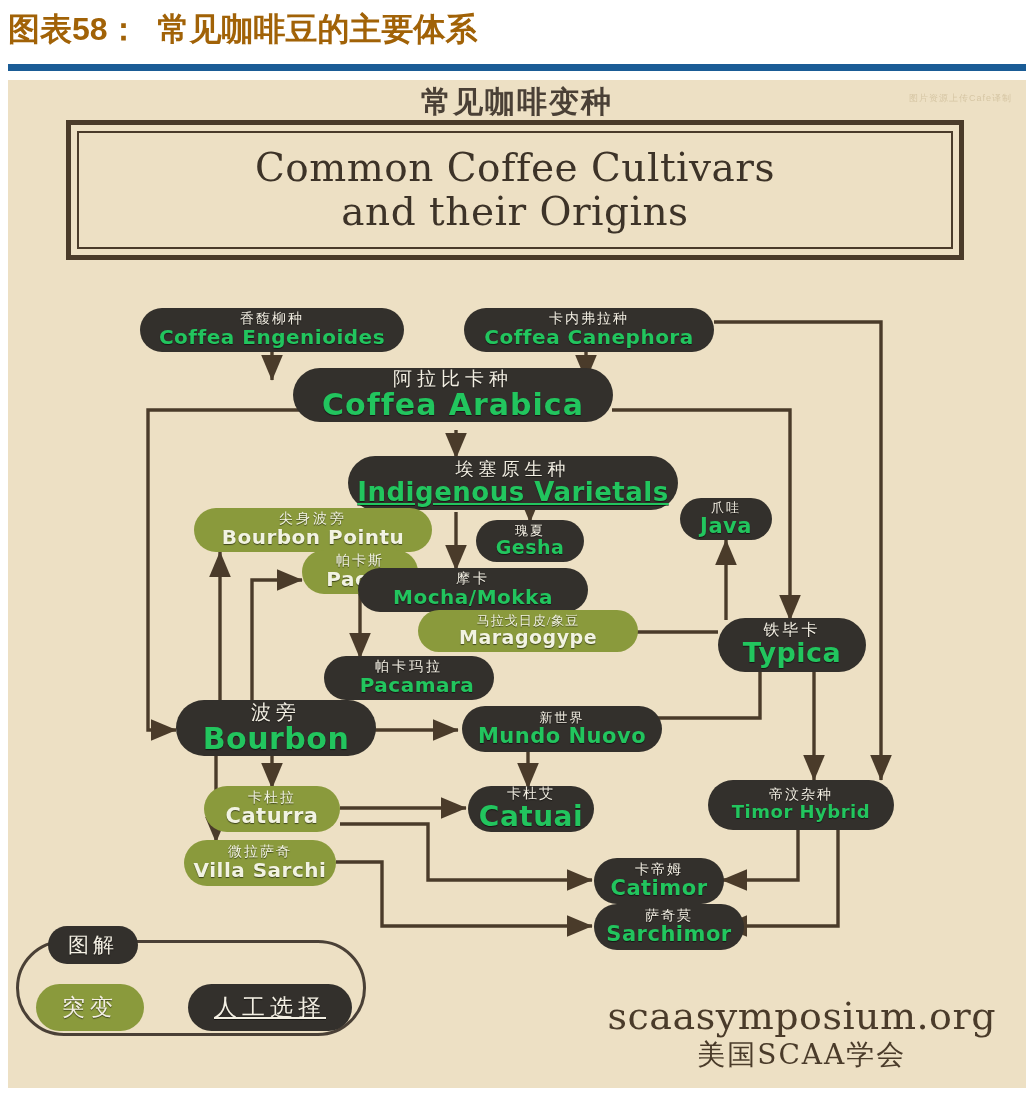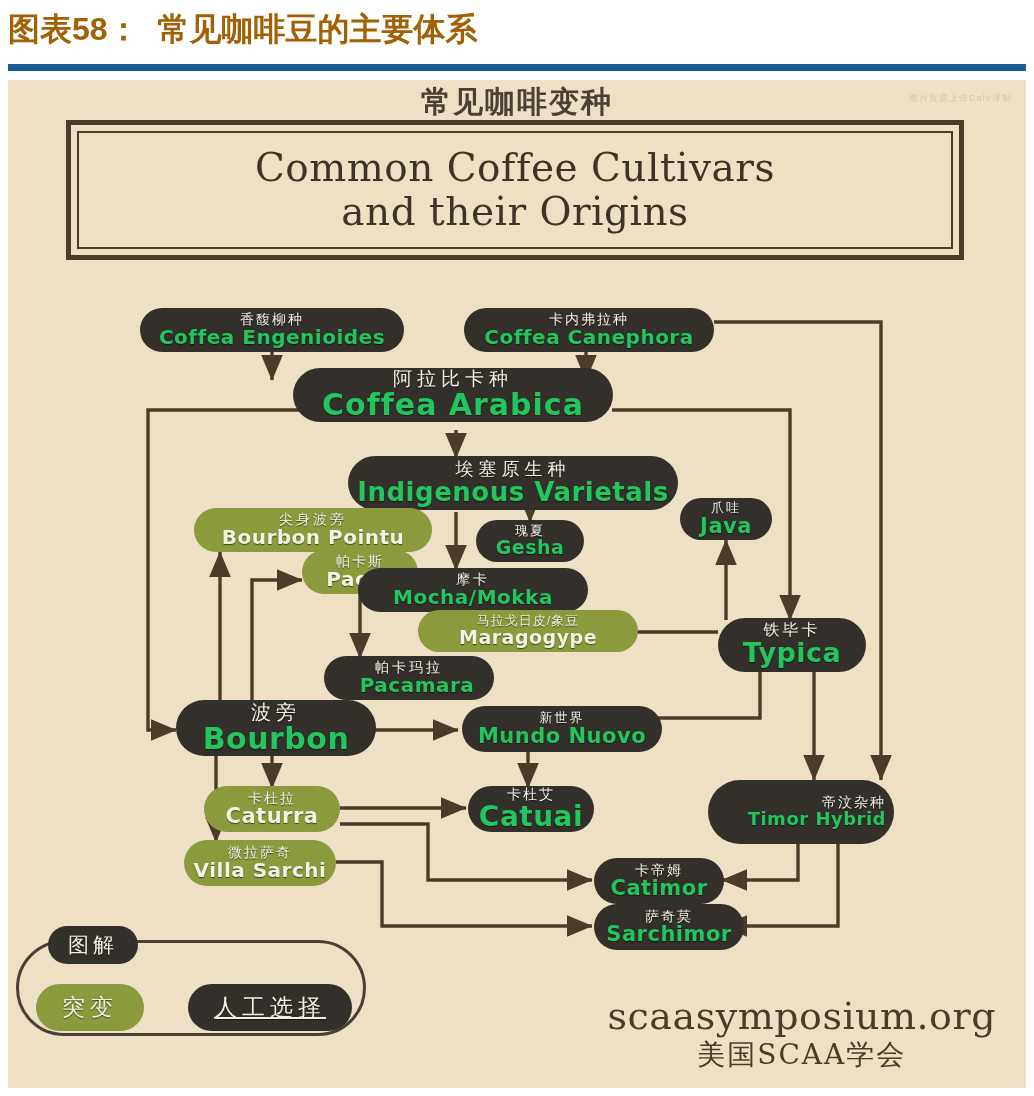--- a/index.html
+++ b/index.html
@@ -71,21 +71,21 @@
     position:absolute;box-sizing:border-box;
     display:flex;flex-direction:column;
     align-items:center;justify-content:center;
     border-radius:999px;
     text-align:center;
     z-index:5;
     padding:0 8px;
   }
   .node .cn{
     color:#f3efe3;line-height:1.05;white-space:nowrap;
-    font-family:Liberation Sans, sans-serif;
+    font-family:Liberation Serif, serif;
     text-shadow:0 1px 1px rgba(0,0,0,.55);
   }
   .node .en{
     color:#22c55e;line-height:1.05;white-space:nowrap;font-weight:bold;
     font-family:"DejaVu Sans","Liberation Sans",sans-serif;
     text-shadow:0 1px 1px rgba(0,0,0,.55);
   }
   .node.dark{background:#33302c;}
   .node.green{background:#8a9a3c;}
   .node.green .cn,.node.green .en{color:#f2f3e2;}
@@ -222,21 +222,21 @@
         <span class="en" style="font-size:20px;letter-spacing:0.5px;">Coffea Canephora</span>
       </div>
 
       <div class="node dark" style="left:285px;top:288px;width:320px;height:54px;">
         <span class="cn" style="font-size:19px;letter-spacing:5px;">阿拉比卡种</span>
         <span class="en" style="font-size:30px;letter-spacing:1px;">Coffea Arabica</span>
       </div>
 
       <div class="node dark" style="left:340px;top:376px;width:330px;height:54px;">
         <span class="cn" style="font-size:18px;letter-spacing:5px;">埃塞原生种</span>
-        <span class="en" style="font-size:26px;letter-spacing:0.5px;">Indigenous Varietals</span>
+        <span class="en" style="font-size:26px;letter-spacing:0.5px;text-decoration:underline;">Indigenous Varietals</span>
       </div>
 
       <div class="node green" style="left:186px;top:428px;width:238px;height:44px;">
         <span class="cn" style="font-size:14px;letter-spacing:3px;">尖身波旁</span>
         <span class="en" style="font-size:20px;letter-spacing:0.5px;">Bourbon Pointu</span>
       </div>
 
       <div class="node green" style="left:294px;top:470px;width:116px;height:44px;">
         <span class="cn" style="font-size:14px;letter-spacing:2px;">帕卡斯</span>
         <span class="en" style="font-size:20px;letter-spacing:0.5px;">Pacas</span>
@@ -285,21 +285,21 @@
       <div class="node green" style="left:196px;top:706px;width:136px;height:46px;">
         <span class="cn" style="font-size:14px;letter-spacing:2px;">卡杜拉</span>
         <span class="en" style="font-size:21px;letter-spacing:0.5px;">Caturra</span>
       </div>
 
       <div class="node dark" style="left:460px;top:706px;width:126px;height:46px;">
         <span class="cn" style="font-size:14px;letter-spacing:2px;">卡杜艾</span>
         <span class="en" style="font-size:28px;letter-spacing:0.5px;">Catuai</span>
       </div>
 
-      <div class="node dark" style="left:700px;top:700px;width:186px;height:64px;align-items:flex-end;">
+      <div class="node dark" style="left:700px;top:700px;width:186px;height:50px;">
         <span class="cn" style="font-size:14px;letter-spacing:2px;">帝汶杂种</span>
         <span class="en" style="font-size:18px;letter-spacing:0.5px;">Timor Hybrid</span>
       </div>
 
       <div class="node dark" style="left:586px;top:778px;width:130px;height:46px;">
         <span class="cn" style="font-size:14px;letter-spacing:2px;">卡帝姆</span>
         <span class="en" style="font-size:21px;letter-spacing:0.5px;">Catimor</span>
       </div>
 
       <div class="node green" style="left:176px;top:760px;width:152px;height:46px;">

